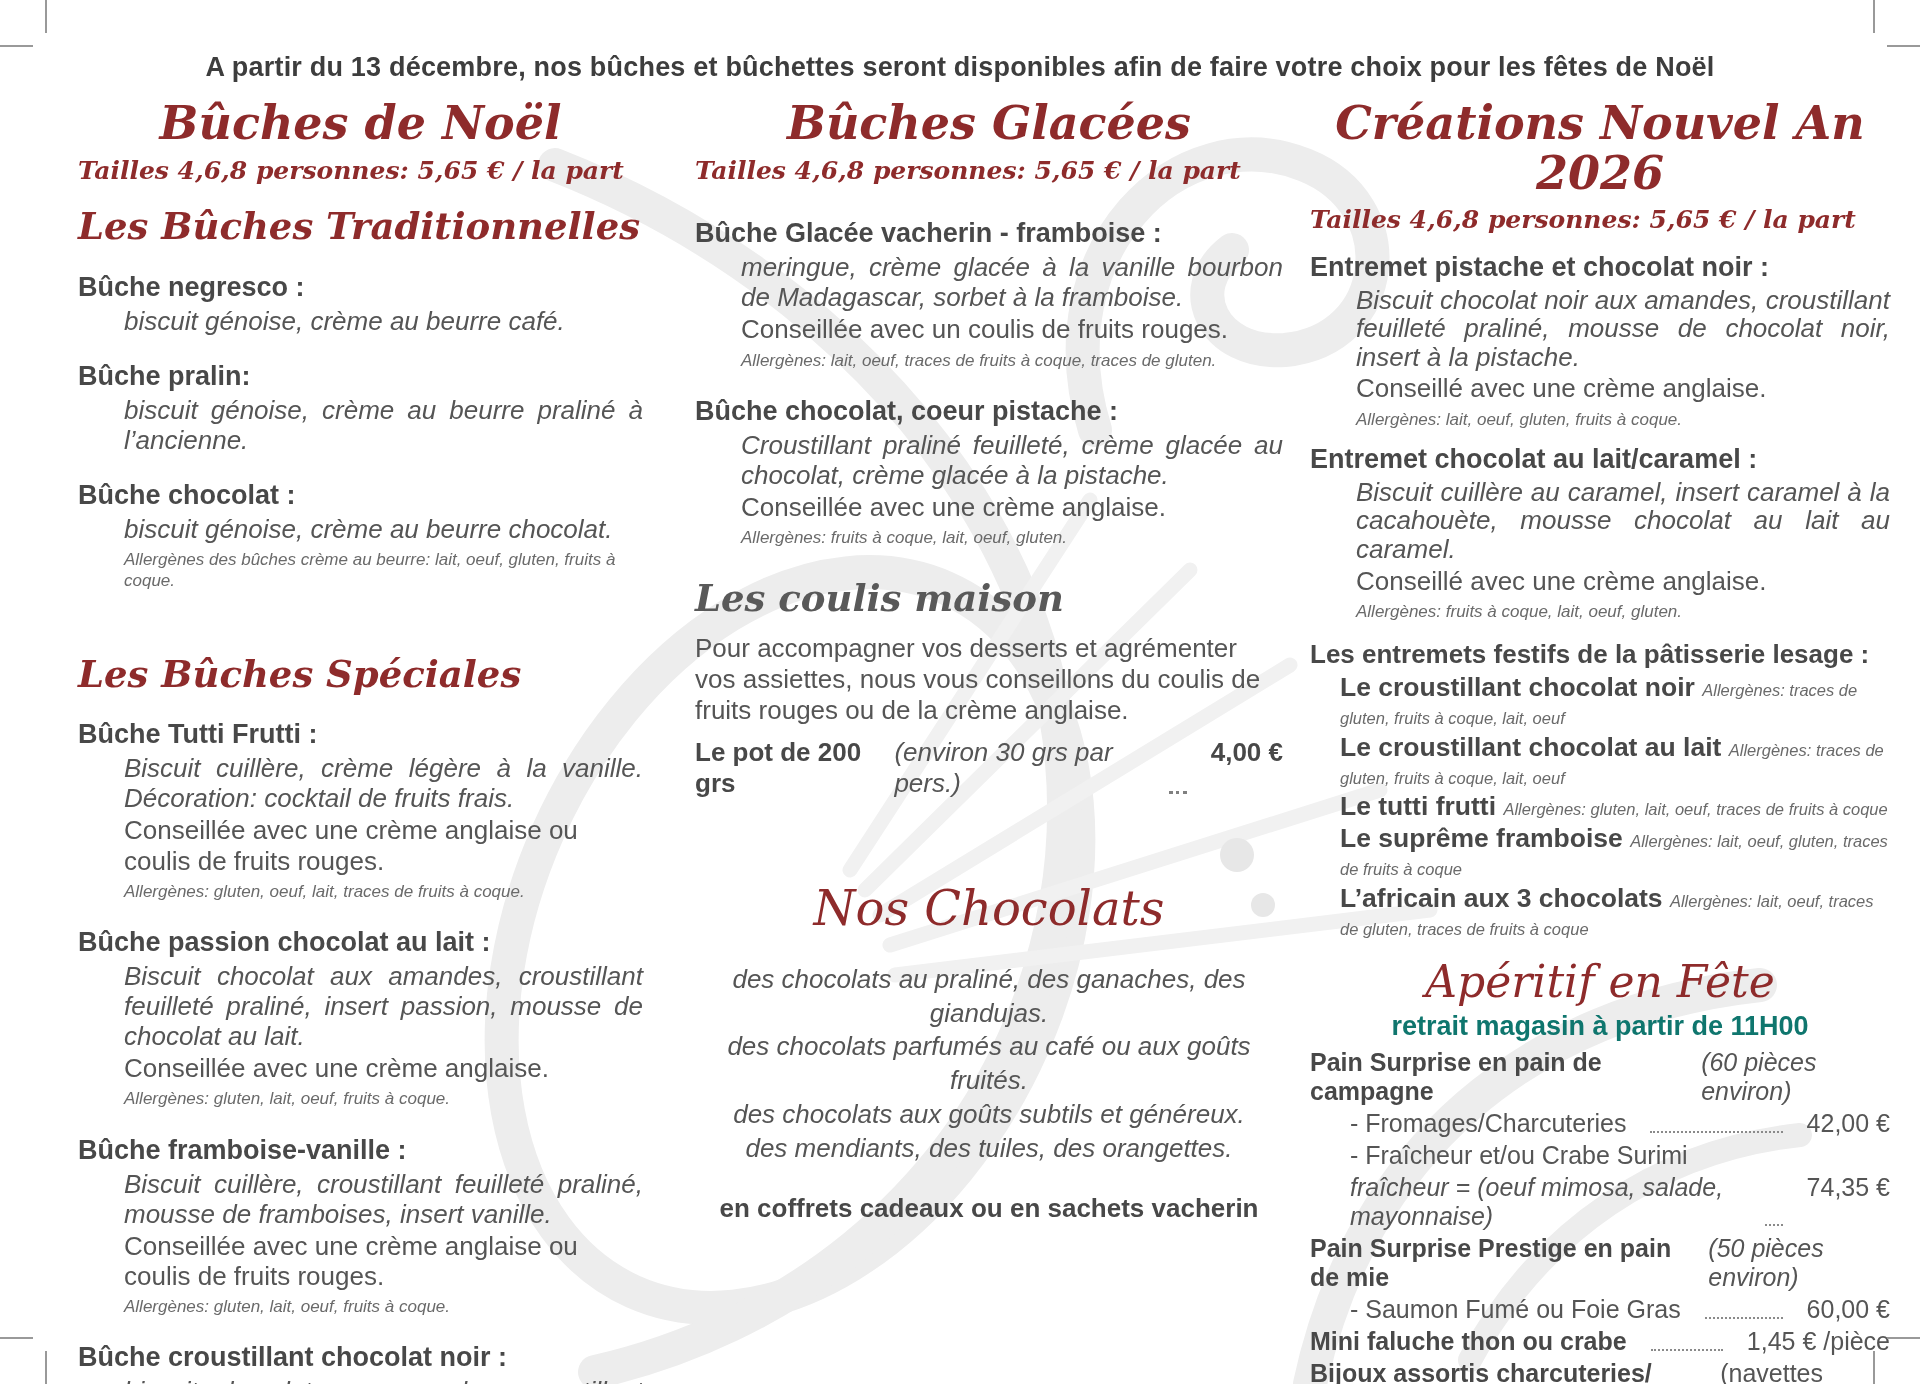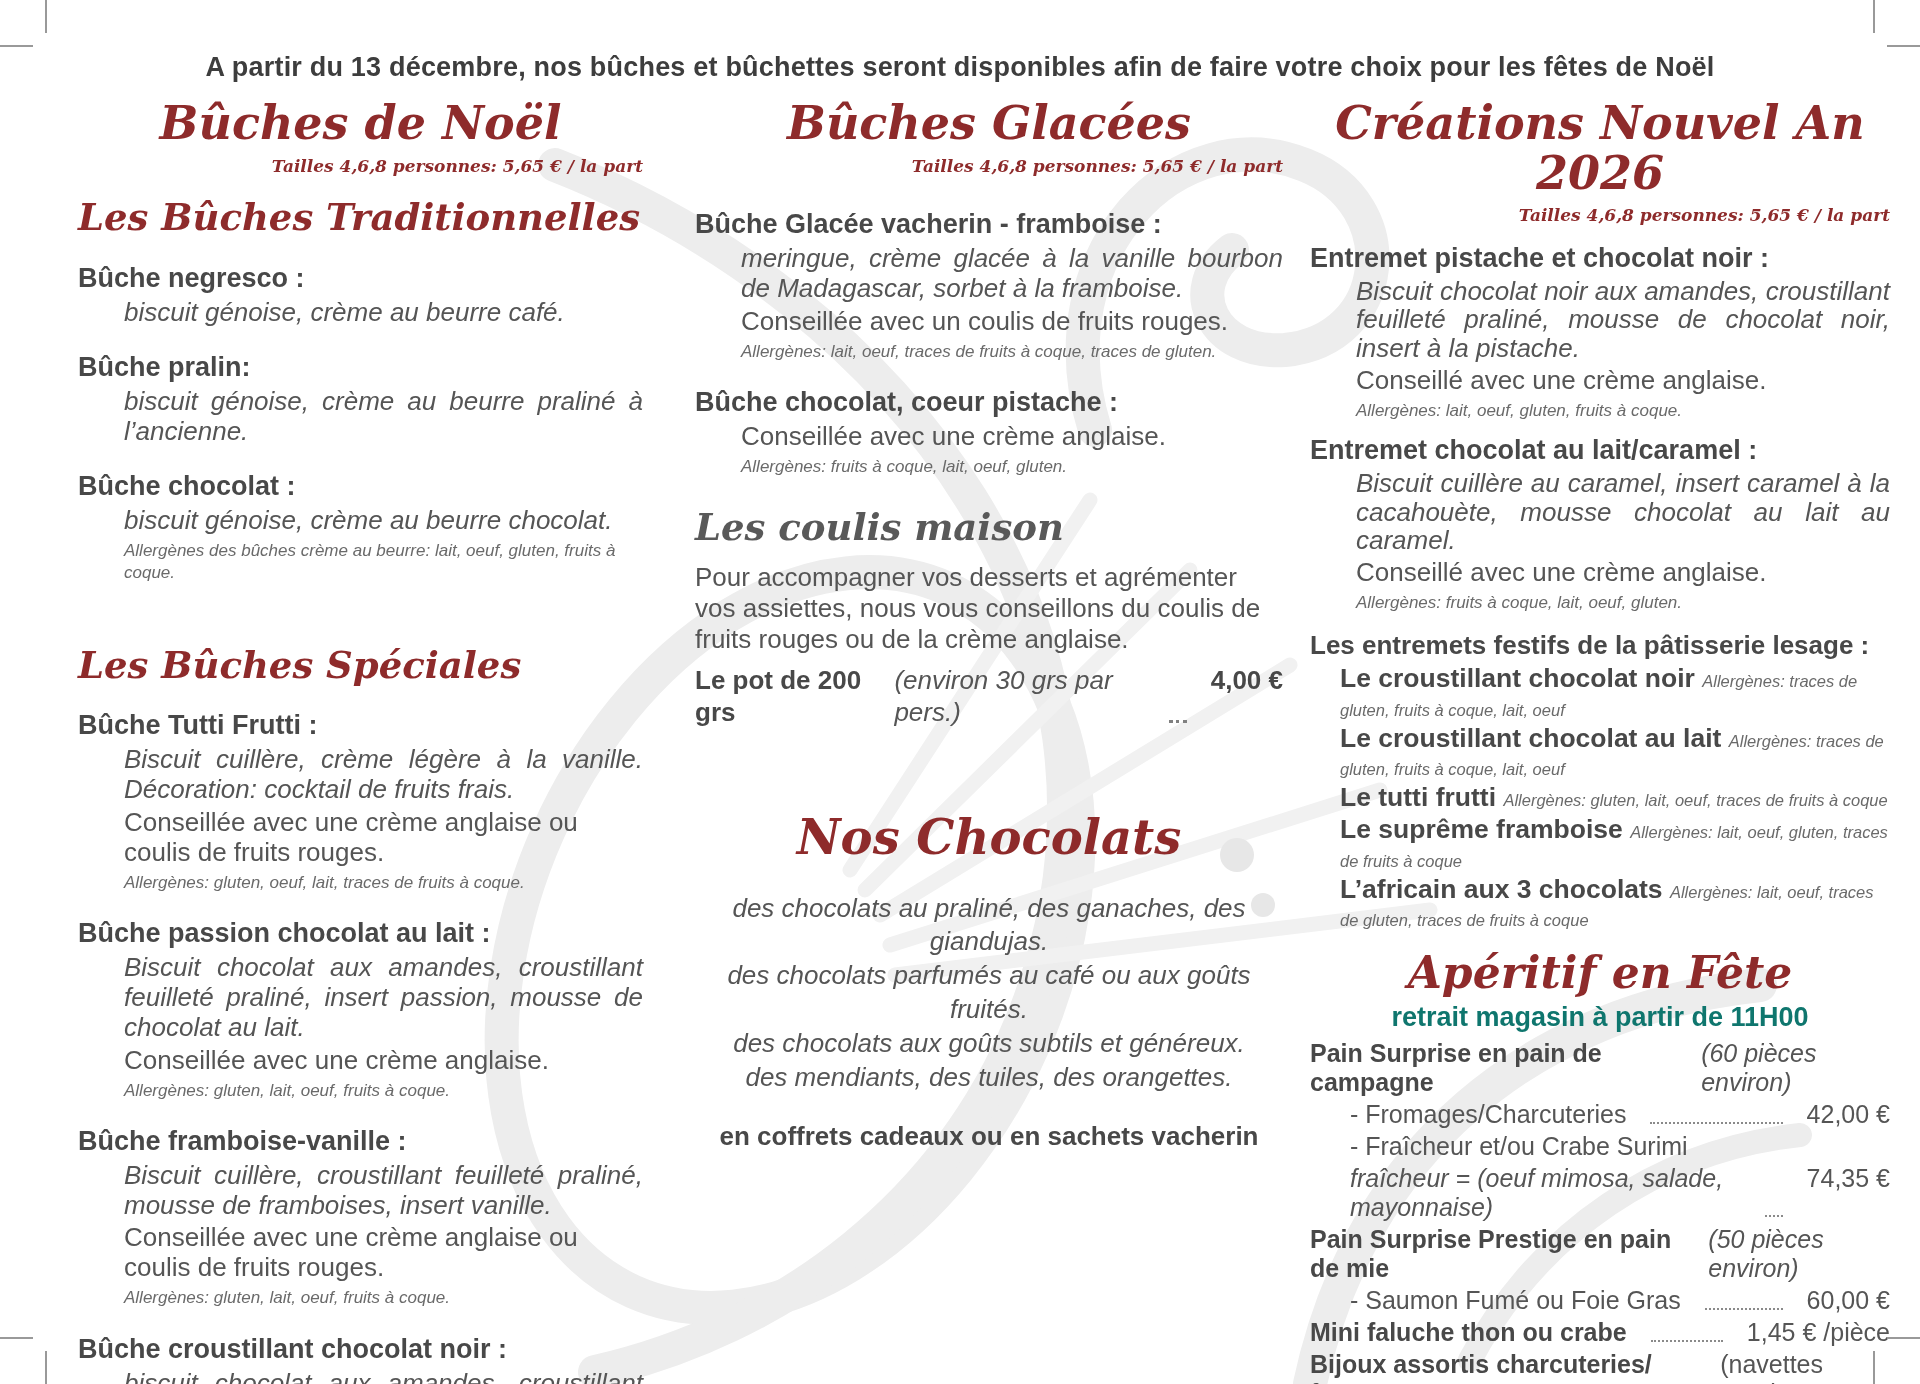--- a/index.html
+++ b/index.html
@@ -11,25 +11,25 @@
   .crop{position:absolute;background:#999;z-index:3;}
   
   .announce{position:relative;z-index:2;text-align:center;font-weight:bold;color:#3d3d3d;
             font-size:27px;padding-top:52px;letter-spacing:.2px;}
   .cols{position:relative;z-index:2;display:flex;align-items:flex-start;padding:16px 0 0 78px;}
   .c-left{width:565px;}
   .c-mid{width:588px;margin-left:52px;}
   .c-right{width:580px;margin-left:27px;}
   .script{font-family:"DejaVu Serif",serif;font-style:italic;font-weight:bold;color:#8e2b2b;}
   .col-title{font-size:46px;text-align:center;line-height:1.08;}
-  .col-sub{font-size:17px;text-align:right;margin-top:8px;line-height:1.1;}
+  .col-sub{font-size:25px;text-align:left;margin-top:8px;line-height:1.1;}
   .script-heading{font-family:"DejaVu Serif",serif;font-style:italic;font-weight:bold;
                   color:#8e2b2b;font-size:37px;margin-top:30px;line-height:1.1;}
   .script-heading.gray{color:#595959;}
-  .scriptcenter{font-family:"DejaVu Serif",serif;font-style:italic;font-weight:bold;
+  .scriptcenter{font-family:"DejaVu Serif",serif;font-style:italic;font-weight:normal;
                 color:#8e2b2b;text-align:center;line-height:1.1;}
   .redsub{color:#0f766e;font-weight:bold;font-size:27px;text-align:center;margin-top:4px;}
   .menu-item{margin-top:25px;}
   .menu-item.tight{margin-top:14px;}
   .item-name{font-weight:bold;color:#484848;font-size:27px;line-height:1.18;}
   .item-body{padding-left:46px;}
   .desc{font-style:italic;font-size:26px;line-height:1.16;text-align:justify;margin:2px 0 0 0;}
   .menu-item.tight .desc{line-height:1.1;}
   .advice{font-size:26px;line-height:1.16;margin:2px 0 0 0;}
   .allergens{font-size:17px;font-style:italic;color:#6a6a6a;margin:5px 0 0 0;line-height:1.25;}
@@ -161,20 +161,21 @@
             <div class="item-name">Bûche Glacée vacherin - framboise :</div>
             <div class="item-body">
               <p class="desc">meringue, crème glacée à la vanille bourbon de Madagascar, sorbet à la framboise.</p>
               <p class="advice">Conseillée avec un coulis de fruits rouges.</p>
               <p class="allergens">Allergènes: lait, oeuf, traces de fruits à coque, traces de gluten.</p>
             </div>
           </div>
           <div class="menu-item">
             <div class="item-name">Bûche chocolat, coeur pistache :</div>
             <div class="item-body">
+              <p class="desc">Croustillant praliné feuilleté, crème glacée au chocolat, crème glacée à la pistache.</p>
               <p class="advice">Conseillée avec une crème anglaise.</p>
               <p class="allergens">Allergènes: fruits à coque, lait, oeuf, gluten.</p>
             </div>
           </div>
           <div class="script-heading gray" style="margin-top: 30px;">Les coulis maison</div>
           <p class="para">Pour accompagner vos desserts et agrémenter vos assiettes, nous vous conseillons du coulis de fruits rouges ou de la crème anglaise.</p>
           <div class="pl" style="margin-top: 10px;">
             <span class="b ">Le pot de 200 grs</span>
             <span class="i "> (environ 30 grs par pers.)</span>
             <span class="lead"></span>

